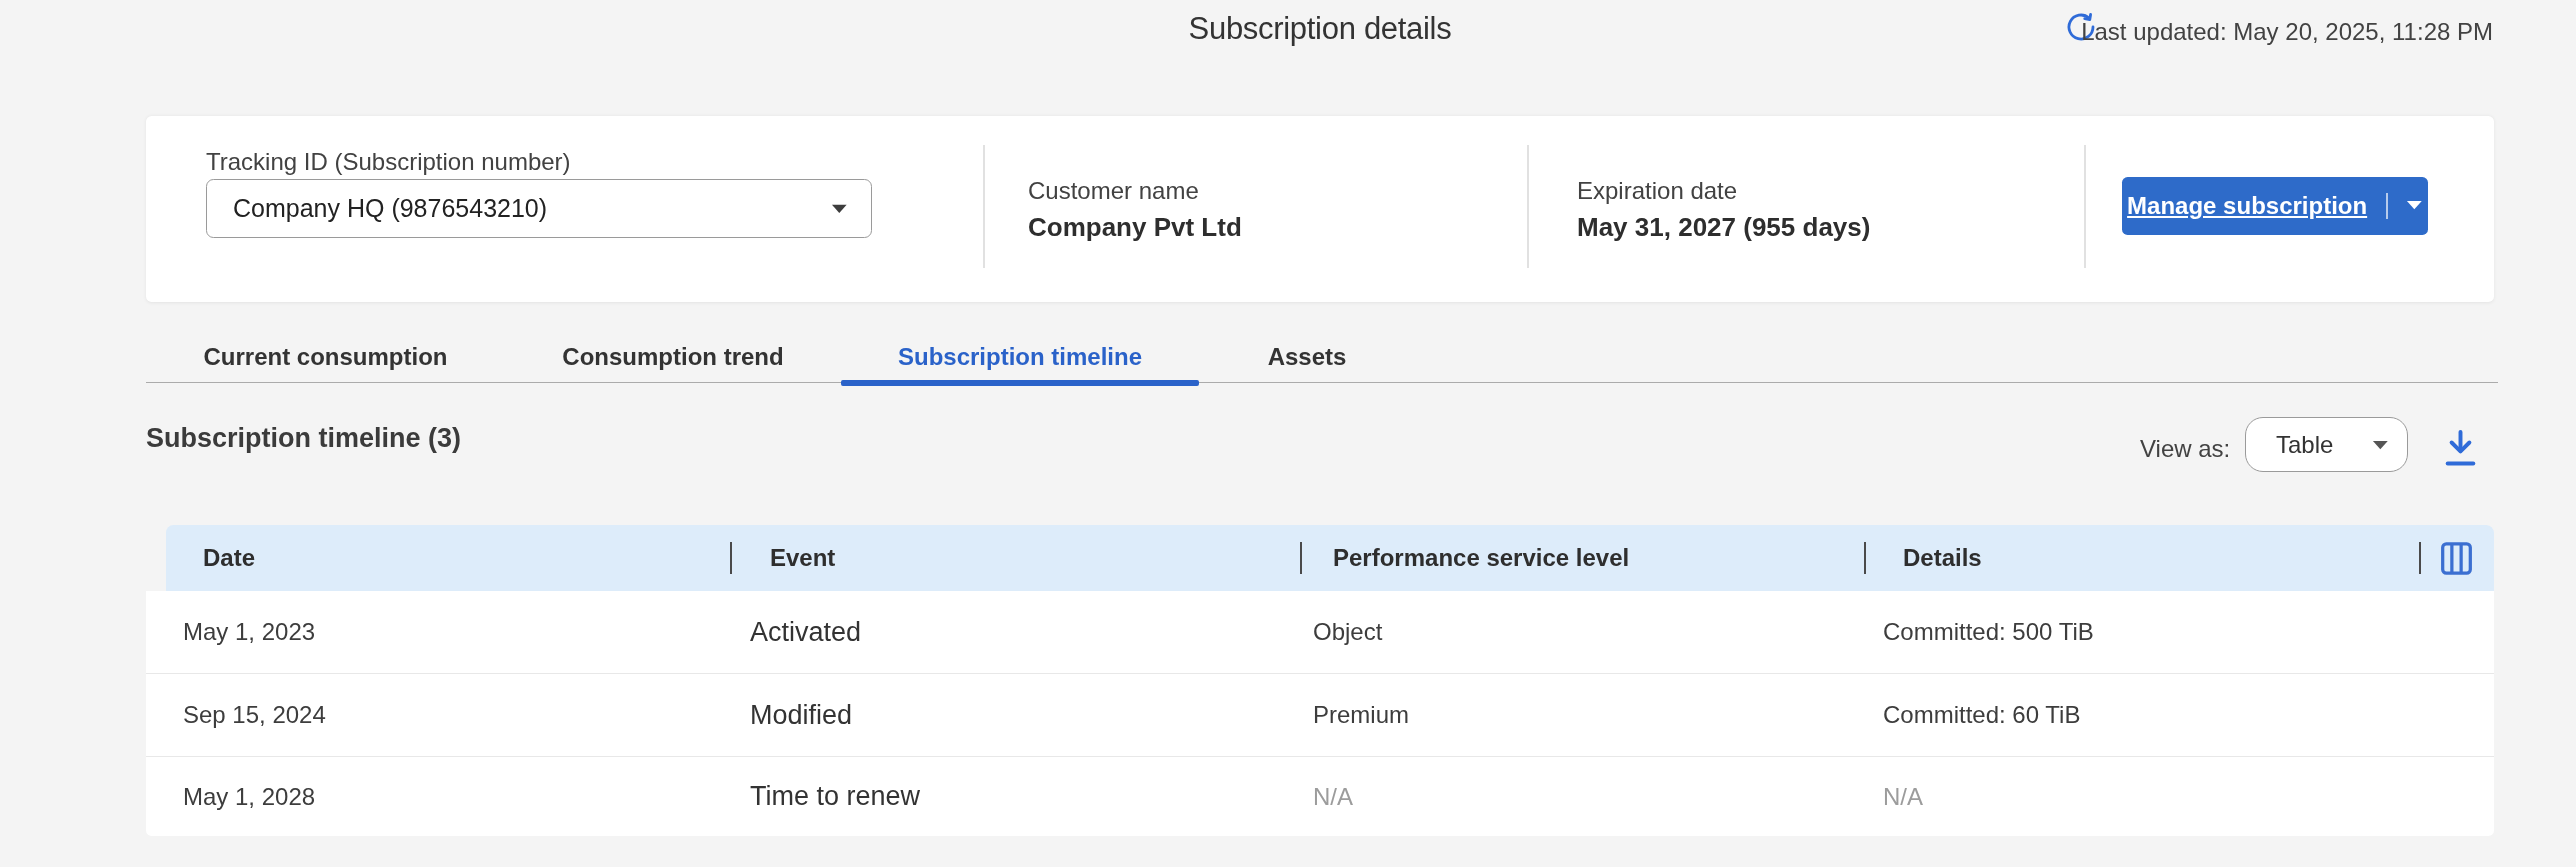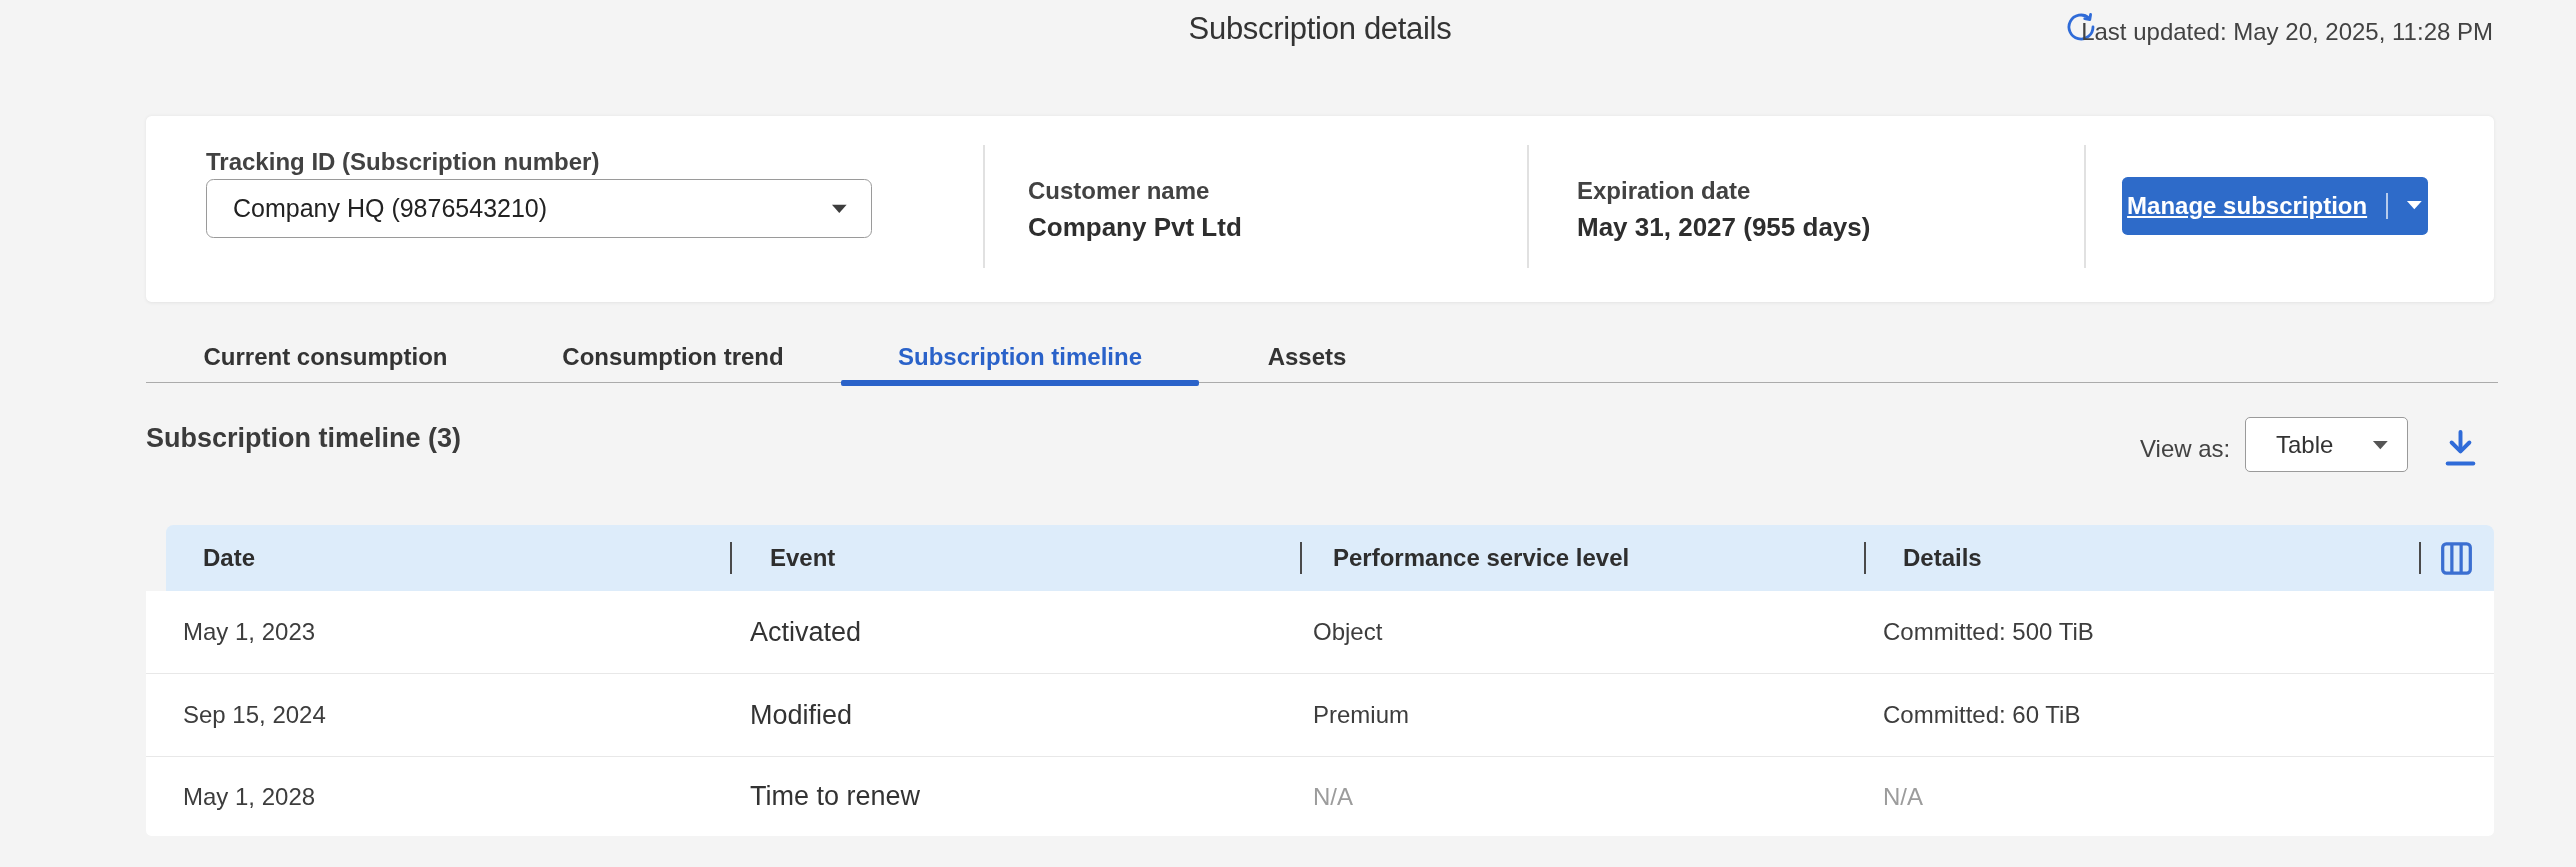--- a/index.html
+++ b/index.html
@@ -22,21 +22,21 @@
   }
   .refresh-btn { left:2065px; top:11px; width:32px; height:32px; cursor:pointer; }
   .last-updated { right:83px; top:17.6px; font-size:24px; color:#424242; }
 
   
   .card {
     left:146px; top:116px; width:2348px; height:186px;
     background:#fff; border-radius:5.6px;
     box-shadow:0 0.9px 3.7px rgba(0,0,0,0.07);
   }
-  .field-label { font-size:24px; color:#424242;font-weight:bold; }
+  .field-label { font-size:24px; color:#424242; }
   .tracking-label { left:60px; top:32px; }
   .select {
     background:#fff; border:1.9px solid #9a9a9a; border-radius:7.4px;
     display:flex; align-items:center; cursor:pointer;
   }
   .tracking-select { left:60px; top:63px; width:666px; height:59px; }
   .select-value { font-size:25px; color:#222; padding-left:26px; flex:1; white-space:nowrap; }
   .select-caret { margin-right:22px; flex:none; }
   .v-divider { width:1.9px; background:#e1e1e1; }
   .card-div1 { left:837px; top:29px; height:123px; }
@@ -70,21 +70,21 @@
     height:5.6px; background:#2a62c9; border-radius:1.9px;
   }
   .tab1 { left:0; width:359px; }
   .tab2 { left:359px; width:336px; }
   .tab3 { left:695px; width:358px; }
   .tab4 { left:1053px; width:216px; }
 
   
   .section-heading { left:146px; top:423px; font-size:27px; font-weight:bold; color:#3b3b3b; }
   .viewas-label { left:2140px; top:435px; font-size:24px; color:#424242; }
-  .viewas-select { left:2245px; top:417px; width:163px; height:55px; border-radius:5px; }
+  .viewas-select { left:2245px; top:417px; width:163px; height:55px; border-radius:18px; }
   .viewas-select .select-value { padding-left:30px; font-size:24px; color:#333; }
   .viewas-select .select-caret { margin-right:18.6px; }
   .download-btn { left:2440px; top:426px; width:41px; height:46px; cursor:pointer; }
 
   
   .table { left:146px; top:525px; width:2348px; border-radius:7.4px 7.4px 5.6px 5.6px; overflow:hidden; }
   .thead {
     position:relative; height:66px; background:#ddecfa;
     border-radius:7.4px 7.4px 0 0;
     margin-left:20px;

